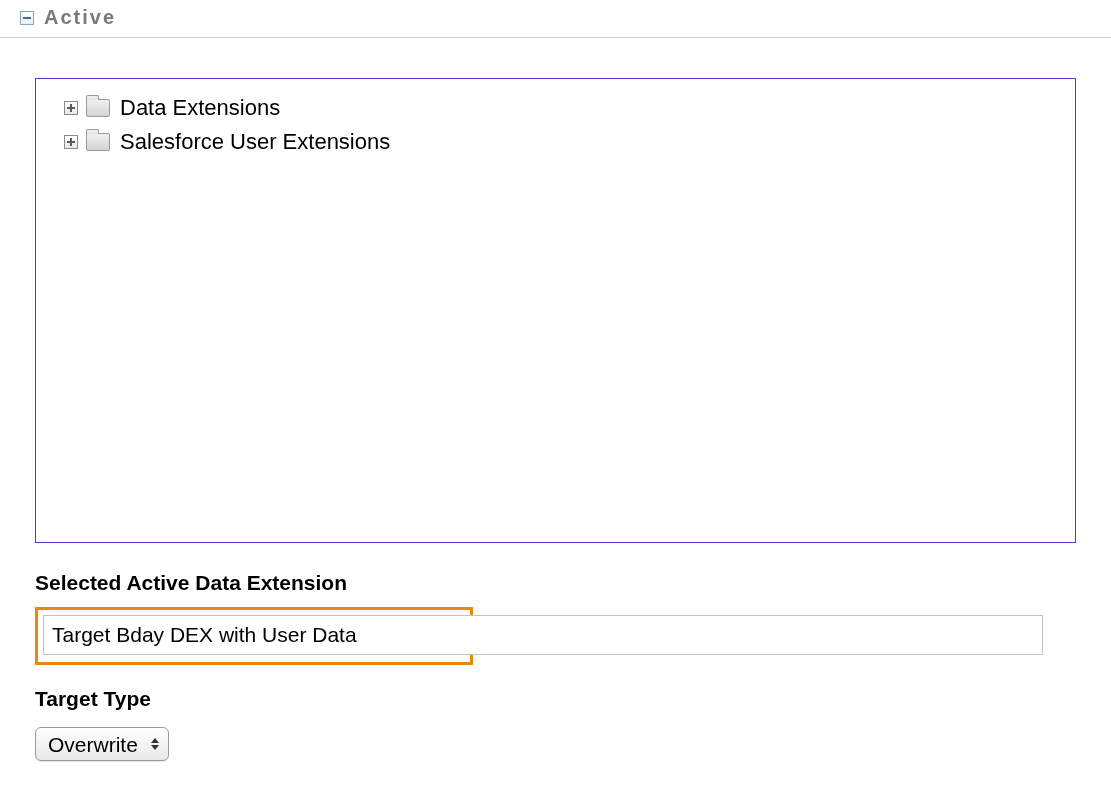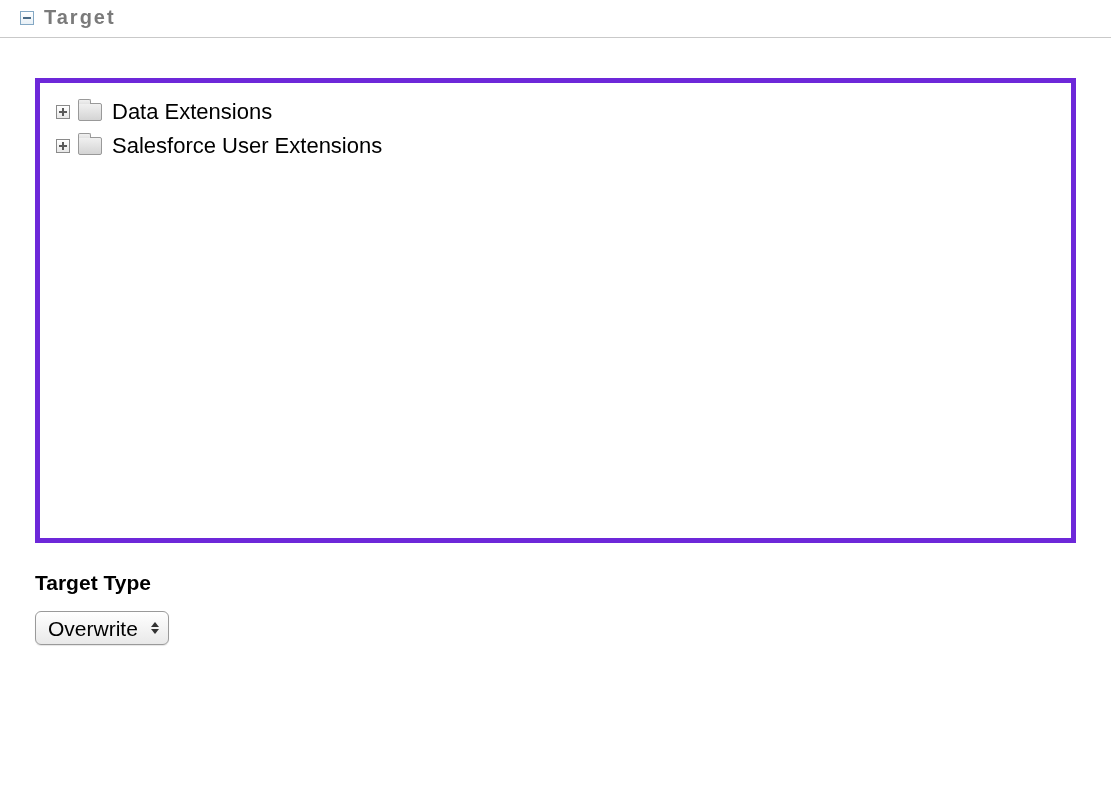--- a/index.html
+++ b/index.html
@@ -40,23 +40,23 @@
     .section-title {
       color: #7a7a7a;
       font-weight: bold;
       letter-spacing: 2px;
       font-size: 20px;
     }
     .content {
       padding: 40px 35px 20px 35px;
     }
     .tree-panel {
-      border: 5px solid #6d28d9;
+      border: 1px solid #6d28d9;
       height: 465px;
-      padding: 12px 14px;
+      padding: 12px 26px;
       background: #fff;
     }
     .tree-item {
       display: flex;
       align-items: center;
       padding: 4px 2px;
       font-size: 22px;
       color: #000;
       cursor: pointer;
     }
@@ -174,39 +174,44 @@
     .select-arrows .up { border-bottom: 5px solid #333; }
     .select-arrows .down { border-top: 5px solid #333; }
   </style>
 </head>
 <body>
 
 <div class="section-header">
   <div class="collapse-icon">
     <span></span>
   </div>
-  <div class="section-title">Target</div>
+  <div class="section-title">Active</div>
 </div>
 
 <div class="content">
 
   <div class="tree-panel">
     <div class="tree-item">
       <div class="expand-icon"></div>
       <div class="folder-icon"></div>
       <span>Data Extensions</span>
     </div>
     <div class="tree-item">
       <div class="expand-icon"></div>
       <div class="folder-icon"></div>
       <span>Salesforce User Extensions</span>
     </div>
   </div>
 
   <div class="field-section">
+    <div class="field-label">Selected Active Data Extension</div>
+    <div class="input-overflow-container">
+      <div class="highlight-wrap" style="height:58px;"></div>
+      <input type="text" class="text-input" value="Target Bday DEX with User Data" style="">
+    </div>
   </div>
 
   <div class="field-section" style="margin-top:22px;">
     <div class="field-label">Target Type</div>
     <div class="select-wrap">
       <select class="select-el">
         <option>Overwrite</option>
       </select>
       <div class="select-arrows">
         <span class="up"></span>

